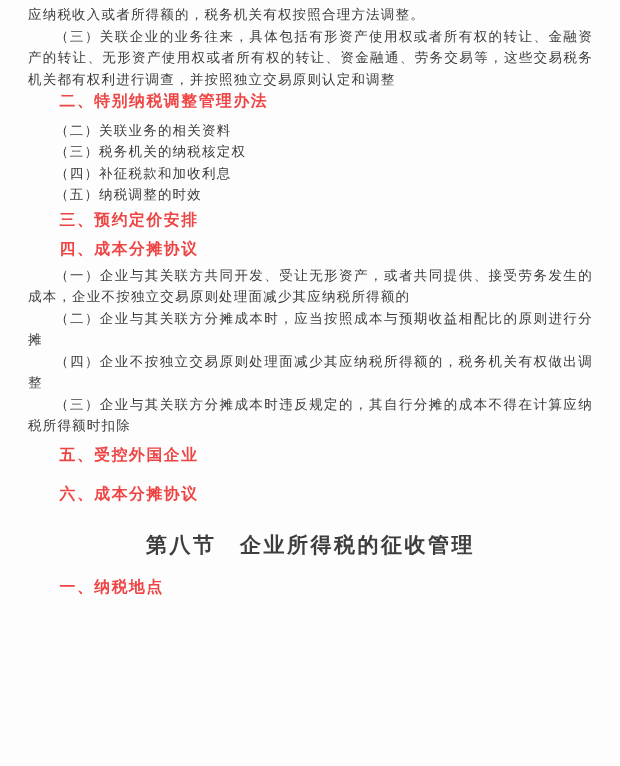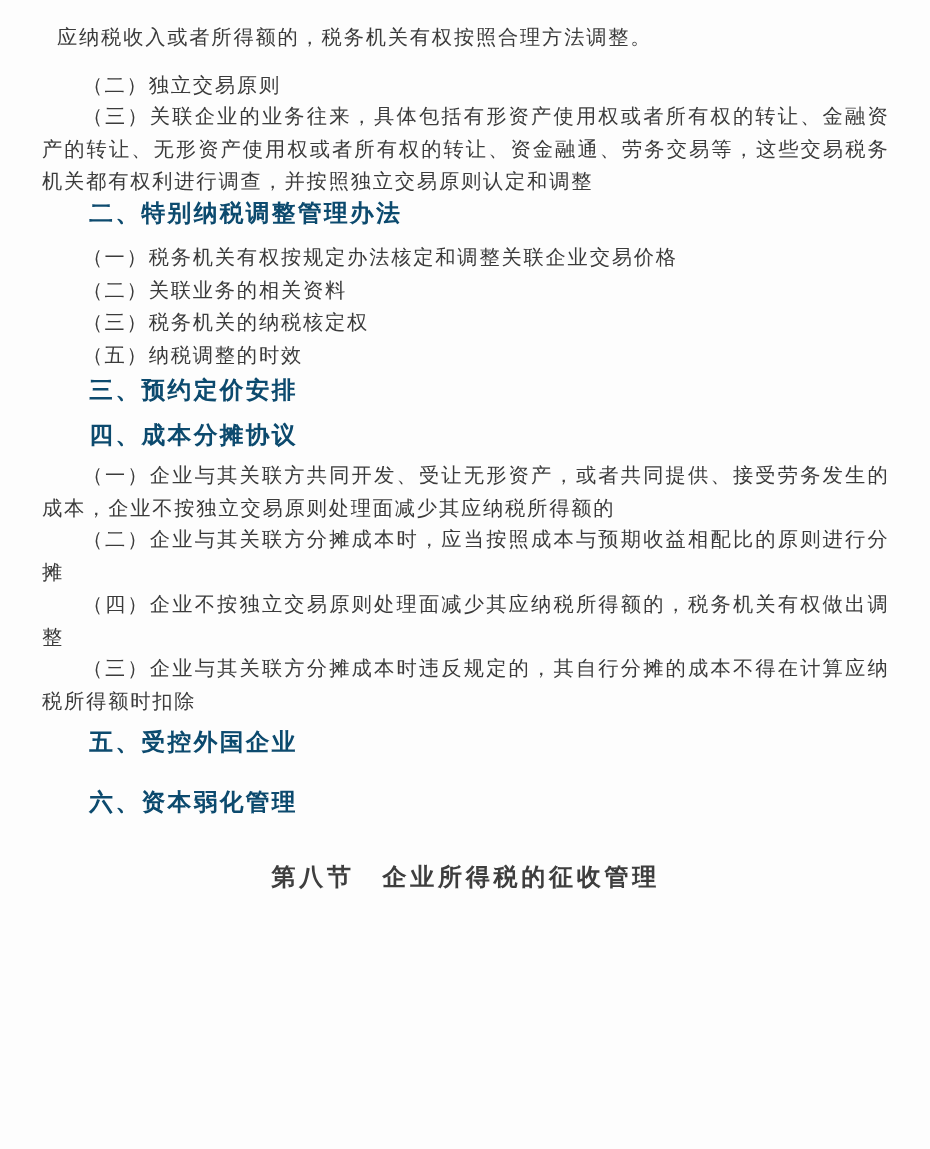--- a/index.html
+++ b/index.html
@@ -20,37 +20,37 @@
     line-height: 21.5px;
     letter-spacing: 1.2px;
     overflow: hidden;
   }
   .para, .item {
     margin: 0;
     text-indent: 2em;
     text-align: justify;
   }
   .cont {
-    margin: 10px;
+    margin: 0;
     text-indent: 0;
     text-align: justify;
   }
   .heading {
     margin: 0;
     text-indent: 2em;
     font-family: "Liberation Sans", "DejaVu Sans", sans-serif;
     font-weight: bold;
-    color: #0c4a6e;
+    color: #ef4444;
     letter-spacing: 1.6px;
   }
   .title {
     margin: 0;
     text-indent: 0;
     text-align: center;
-    font-size: 16px;
+    font-size: 21px;
     line-height: 26px;
     letter-spacing: 2.5px;
     color: #3e3e3e;
     font-family: "Liberation Serif", "DejaVu Serif", serif;
   }
   .mb8  { margin-bottom: 8px; }
   .mt3  { margin-top: 3px; }
   .mt5  { margin-top: 5px; }
   .mt7  { margin-top: 7px; }
   .mt11 { margin-top: 11px; }
@@ -58,41 +58,41 @@
   .mt20 { margin-top: 8px; }
   .mt27 { margin-top: 27px; }
 </style>
 </head>
 <body>
 
 <div class="page">
 
   <p class="cont">应纳税收入或者所得额的，税务机关有权按照合理方法调整。</p>
 
-  <p class="item">（二）独立交易原则</p>
   <p class="para">（三）关联企业的业务往来，具体包括有形资产使用权或者所有权的转让、金融资产的转让、无形资产使用权或者所有权的转让、资金融通、劳务交易等，这些交易税务机关都有权利进行调查，并按照独立交易原则认定和调整</p>
 
   <h3 class="heading mb8">二、特别纳税调整管理办法</h3>
 
-  <p class="item">（一）税务机关有权按规定办法核定和调整关联企业交易价格</p>
   <p class="item">（二）关联业务的相关资料</p>
   <p class="item">（三）税务机关的纳税核定权</p>
+  <p class="item">（四）补征税款和加收利息</p>
   <p class="item">（五）纳税调整的时效</p>
 
   <h3 class="heading mt3">三、预约定价安排</h3>
 
   <h3 class="heading mt20">四、成本分摊协议</h3>
 
   <p class="para mt5">（一）企业与其关联方共同开发、受让无形资产，或者共同提供、接受劳务发生的成本，企业不按独立交易原则处理面减少其应纳税所得额的</p>
   <p class="para">（二）企业与其关联方分摊成本时，应当按照成本与预期收益相配比的原则进行分摊</p>
   <p class="para">（四）企业不按独立交易原则处理面减少其应纳税所得额的，税务机关有权做出调整</p>
   <p class="para">（三）企业与其关联方分摊成本时违反规定的，其自行分摊的成本不得在计算应纳税所得额时扣除</p>
 
   <h3 class="heading mt7">五、受控外国企业</h3>
 
-  <h3 class="heading mt18">六、资本弱化管理</h3>
+  <h3 class="heading mt18">六、成本分摊协议</h3>
 
 
   <h2 class="title mt27">第八节　企业所得税的征收管理</h2>
 
+  <h3 class="heading mt18">一、纳税地点</h3>
 
 
 </div>
 
 </body></html>

